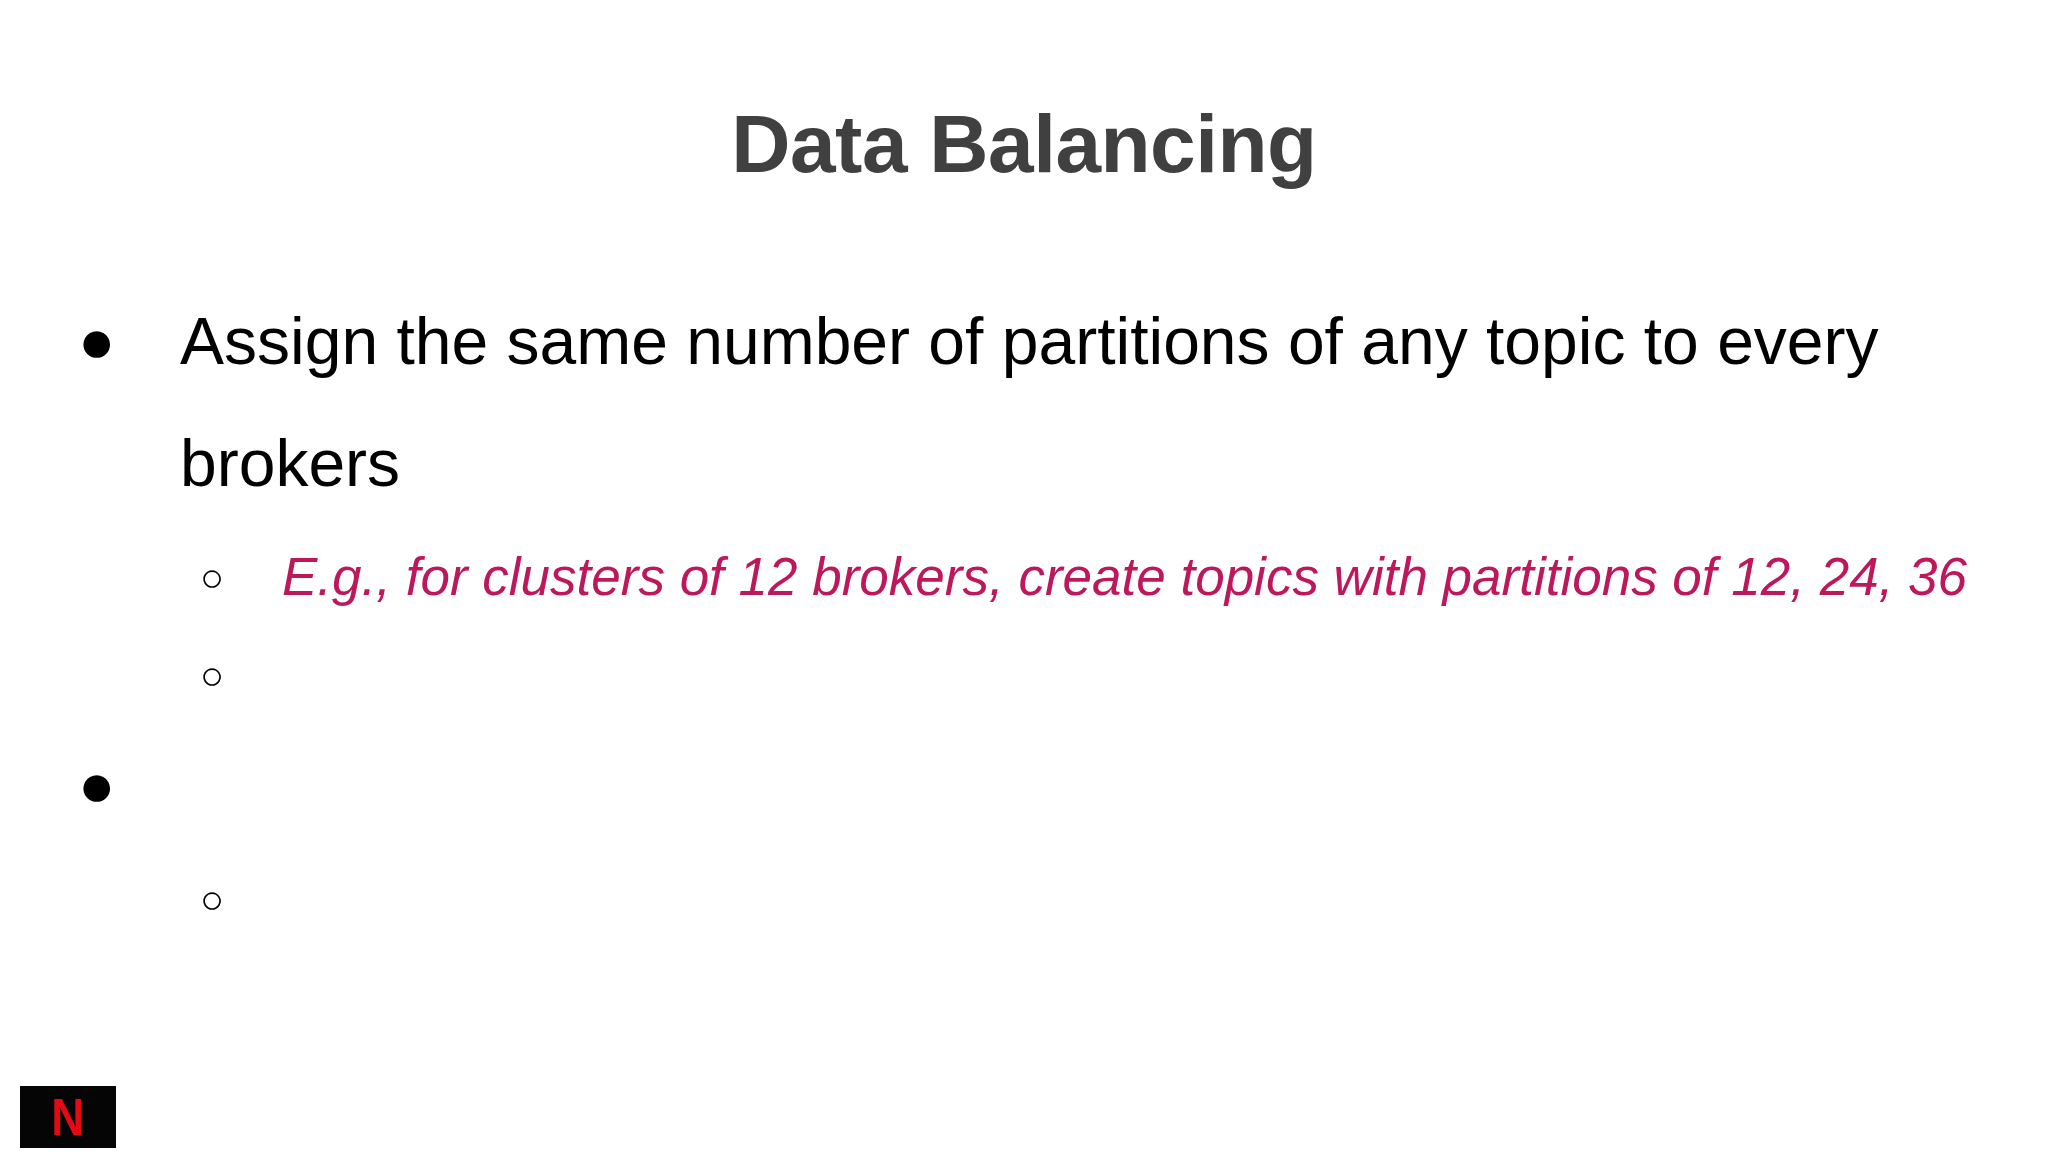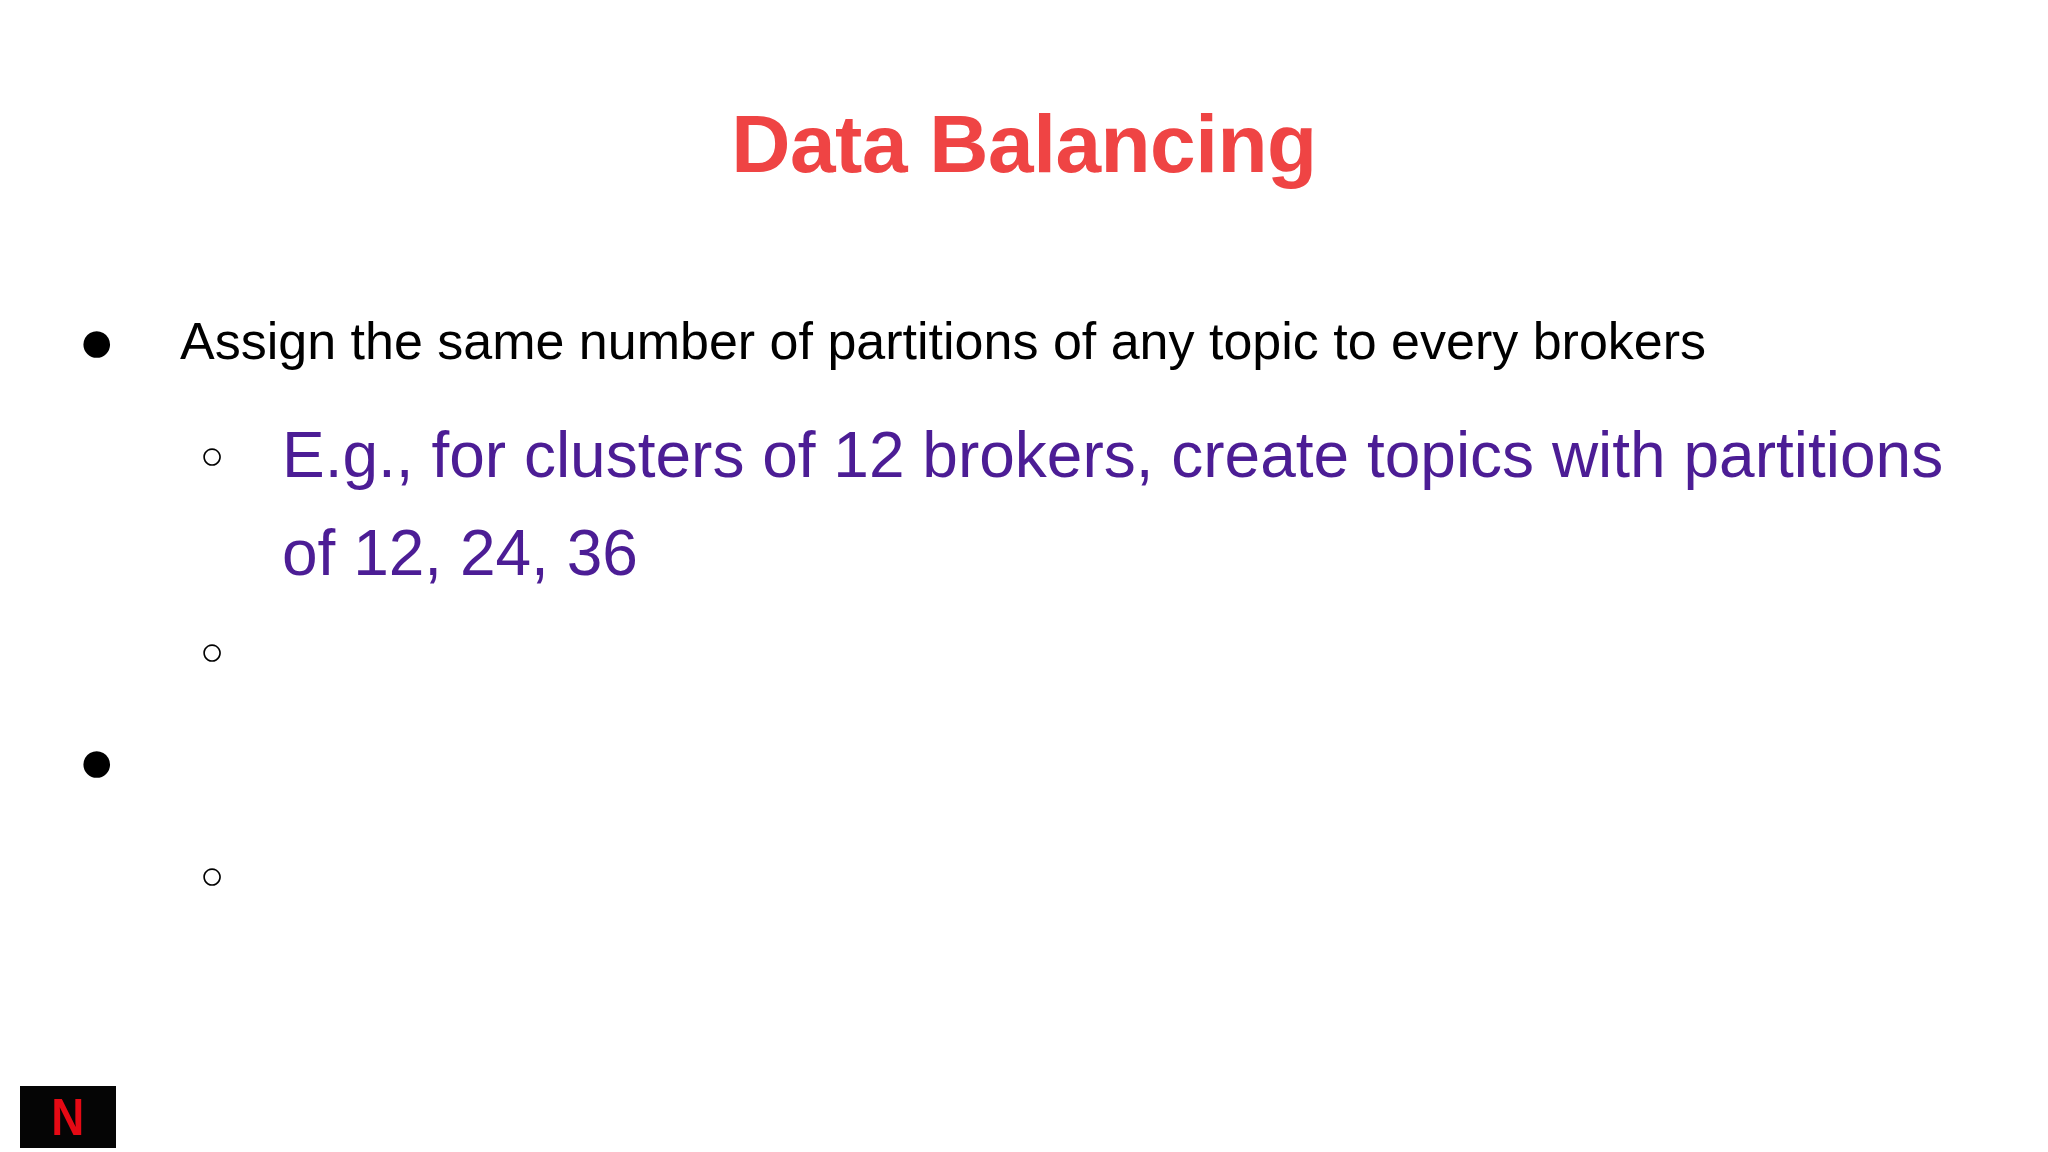--- a/index.html
+++ b/index.html
@@ -29,21 +29,21 @@
   .slide-title {
     position: absolute;
     left: 0;
     top: 96px;
     width: 2048px;
     text-align: center;
     font-size: 82px;
     line-height: 96px;
     font-weight: bold;
     letter-spacing: -0.5px;
-    color: #ef4444;
+    color: #404040;
     white-space: nowrap;
   }
 
   
   .body-list {
     position: absolute;
     left: 0;
     top: 280px;
     width: 2048px;
   }
@@ -63,21 +63,21 @@
   .lvl1 .marker {
     flex: 0 0 auto;
     width: 102px;
     font-size: 62px;
     line-height: 122px;
     color: #000000;
     text-align: left;
   }
   .lvl1 .bullet-text {
     flex: 1 1 auto;
-    font-size: 52px;
+    font-size: 66px;
     line-height: 122px;
     font-weight: normal;
     color: #000000;
     max-width: 1800px;
   }
 
   
   .lvl2 {
     padding-left: 200px;
     padding-right: 40px;
@@ -85,25 +85,26 @@
   .lvl2 .marker {
     flex: 0 0 auto;
     width: 82px;
     font-size: 40px;
     line-height: 98px;
     color: #000000;
     text-align: left;
   }
   .lvl2 .bullet-text {
     flex: 1 1 auto;
-    font-size: 64px;
+    font-size: 53px;
     line-height: 98px;
     font-weight: normal;
-    color: #4c1d95;
+    color: #be185d;
     max-width: 1730px;
+    font-style: italic;
   }
 
   
   .brand-logo {
     position: absolute;
     left: 20px;
     top: 1086px;
     width: 96px;
     height: 62px;
     background: #050505;

